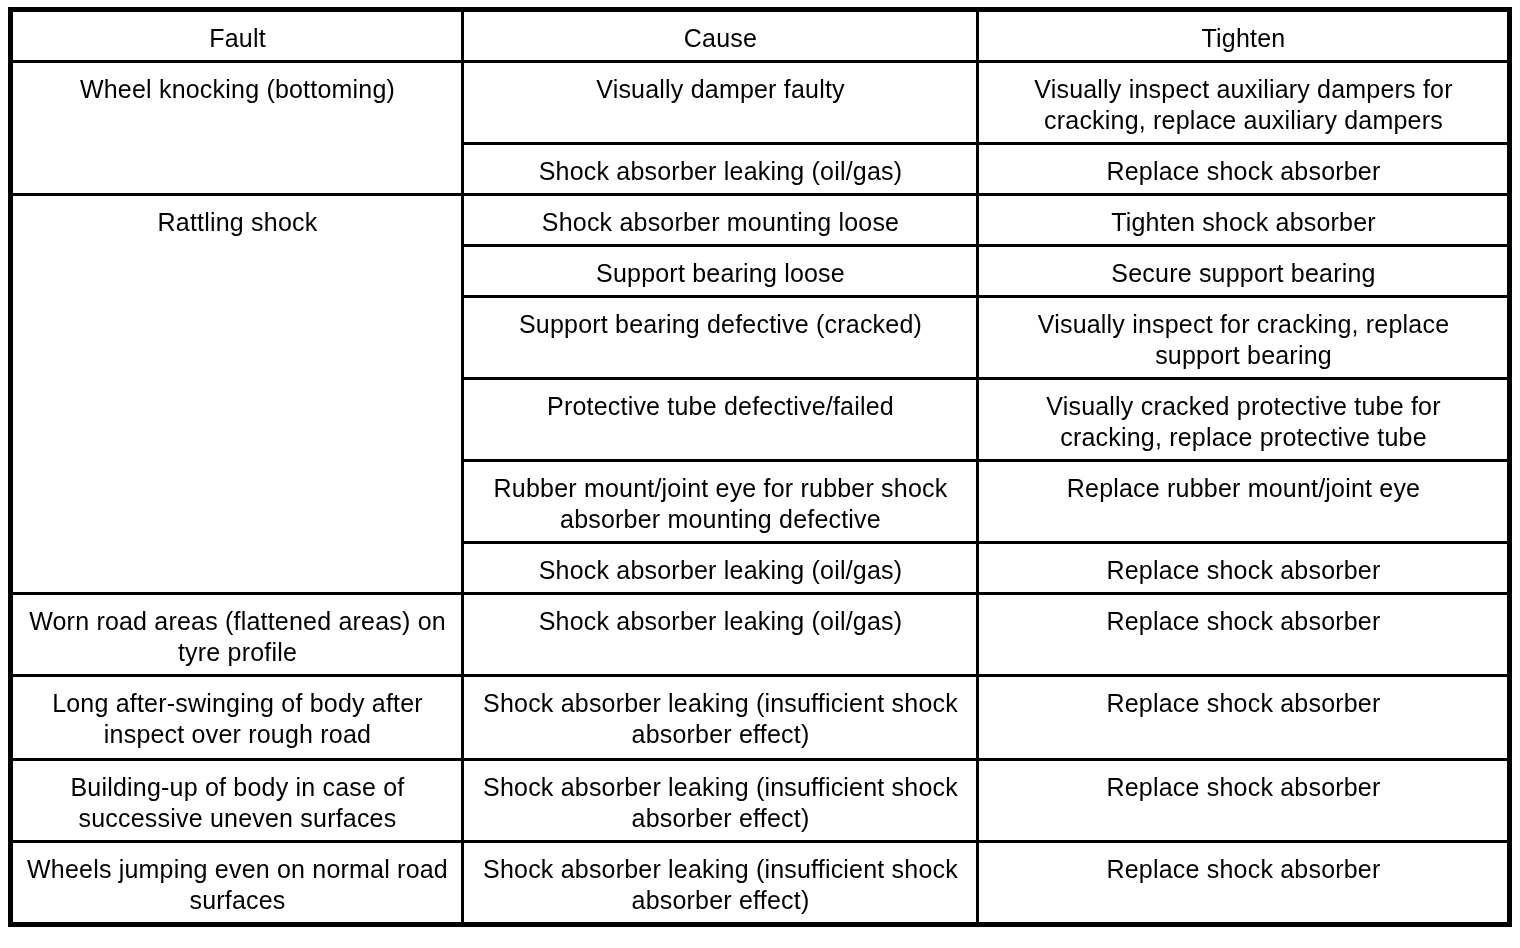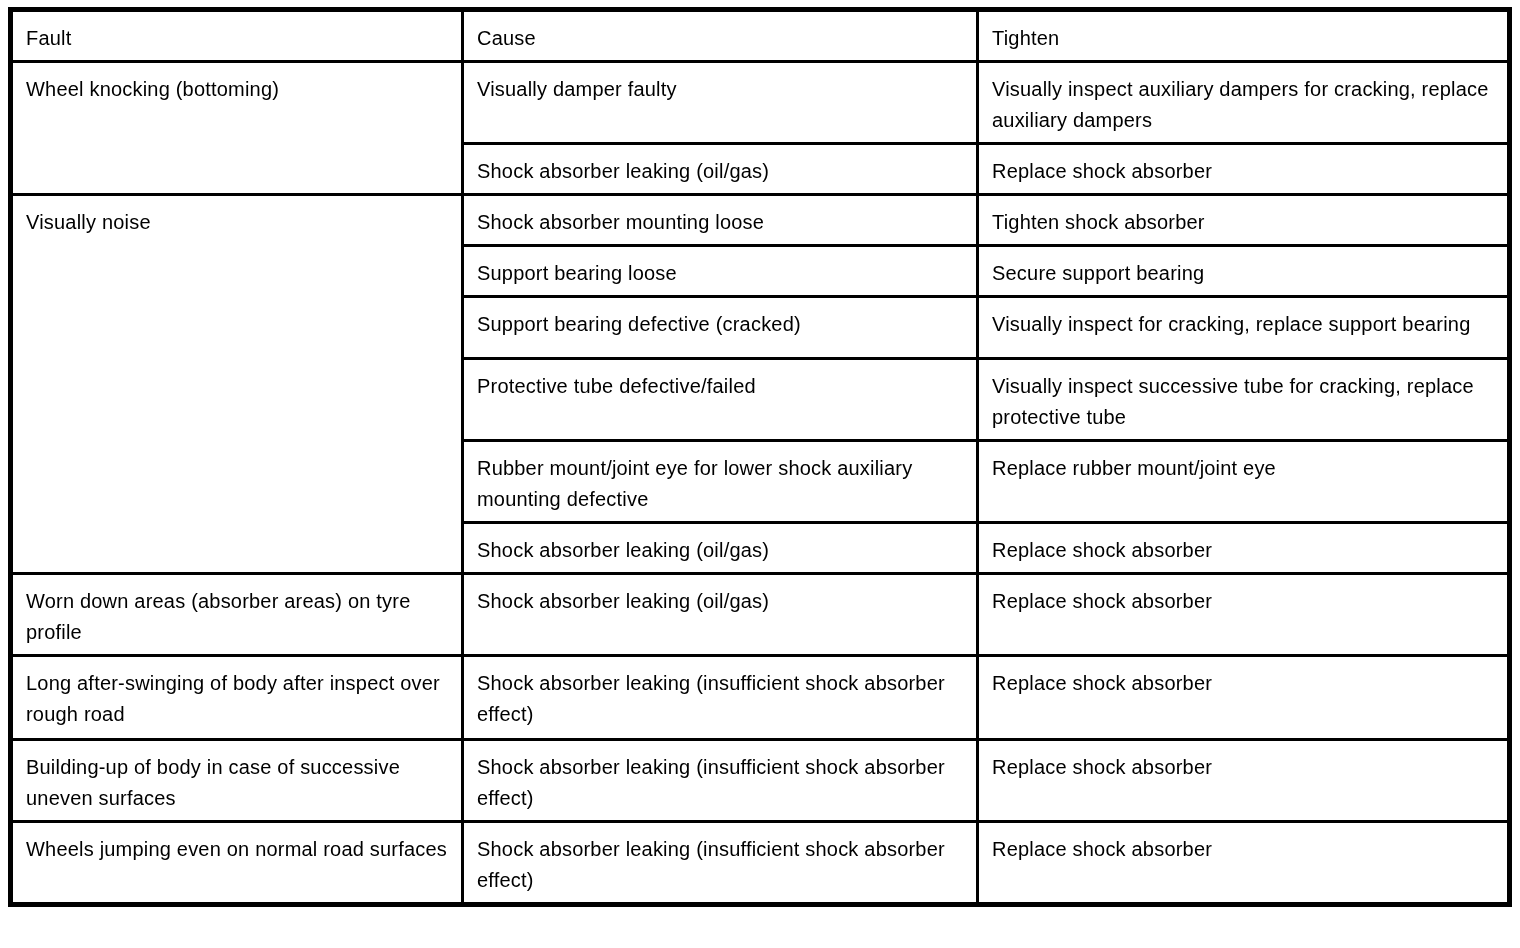--- a/index.html
+++ b/index.html
@@ -27,23 +27,23 @@
     table-layout: fixed;
     border: 5px solid #000000;
     background: #ffffff;
   }
   col.c1 { width: 452px; }
   col.c2 { width: 515px; }
   col.c3 { width: 532px; }
   th, td {
     border: 3px solid #000000;
     vertical-align: top;
-    text-align: left;
+    text-align: center;
     padding: 11px 12px 6px 13px;
-    font-size: 20px;
+    font-size: 25px;
     line-height: 31px;
     font-weight: 400;
     letter-spacing: 0.2px;
     overflow: hidden;
   }
   th { font-weight: 400; }
   tr.rh-46 { height: 46px; }
   tr.rh-50 { height: 50px; }
   tr.rh-77 { height: 77px; }
   tr.rh-79 { height: 79px; }
@@ -73,47 +73,47 @@
         <td rowspan="2">Wheel knocking (bottoming)</td>
         <td>Visually damper faulty</td>
         <td>Visually inspect auxiliary dampers for cracking, replace auxiliary dampers</td>
       </tr>
       <tr class="rh-50">
         <td>Shock absorber leaking (oil/gas)</td>
         <td>Replace shock absorber</td>
       </tr>
 
       <tr class="rh-50">
-        <td rowspan="6">Visually noise</td>
+        <td rowspan="6">Rattling shock</td>
         <td>Shock absorber mounting loose</td>
         <td>Tighten shock absorber</td>
       </tr>
       <tr class="rh-50">
         <td>Support bearing loose</td>
         <td>Secure support bearing</td>
       </tr>
       <tr class="rh-83">
         <td>Support bearing defective (cracked)</td>
         <td>Visually inspect for cracking, replace support bearing</td>
       </tr>
       <tr class="rh-79">
         <td>Protective tube defective/failed</td>
-        <td>Visually inspect successive tube for cracking, replace protective tube</td>
+        <td>Visually cracked protective tube for cracking, replace protective tube</td>
       </tr>
       <tr class="rh-82">
-        <td>Rubber mount/joint eye for lower shock auxiliary mounting defective</td>
+        <td>Rubber mount/joint eye for rubber shock absorber mounting defective</td>
         <td>Replace rubber mount/joint eye</td>
       </tr>
       <tr class="rh-50">
         <td>Shock absorber leaking (oil/gas)</td>
         <td>Replace shock absorber</td>
       </tr>
 
       <tr class="rh-79">
-        <td>Worn down areas (absorber areas) on tyre profile</td>
+        <td>Worn road areas (flattened areas) on tyre profile</td>
         <td>Shock absorber leaking (oil/gas)</td>
         <td>Replace shock absorber</td>
       </tr>
 
       <tr class="rh-84">
         <td>Long after-swinging of body after inspect over rough road</td>
         <td>Shock absorber leaking (insufficient shock absorber effect)</td>
         <td>Replace shock absorber</td>
       </tr>
 

